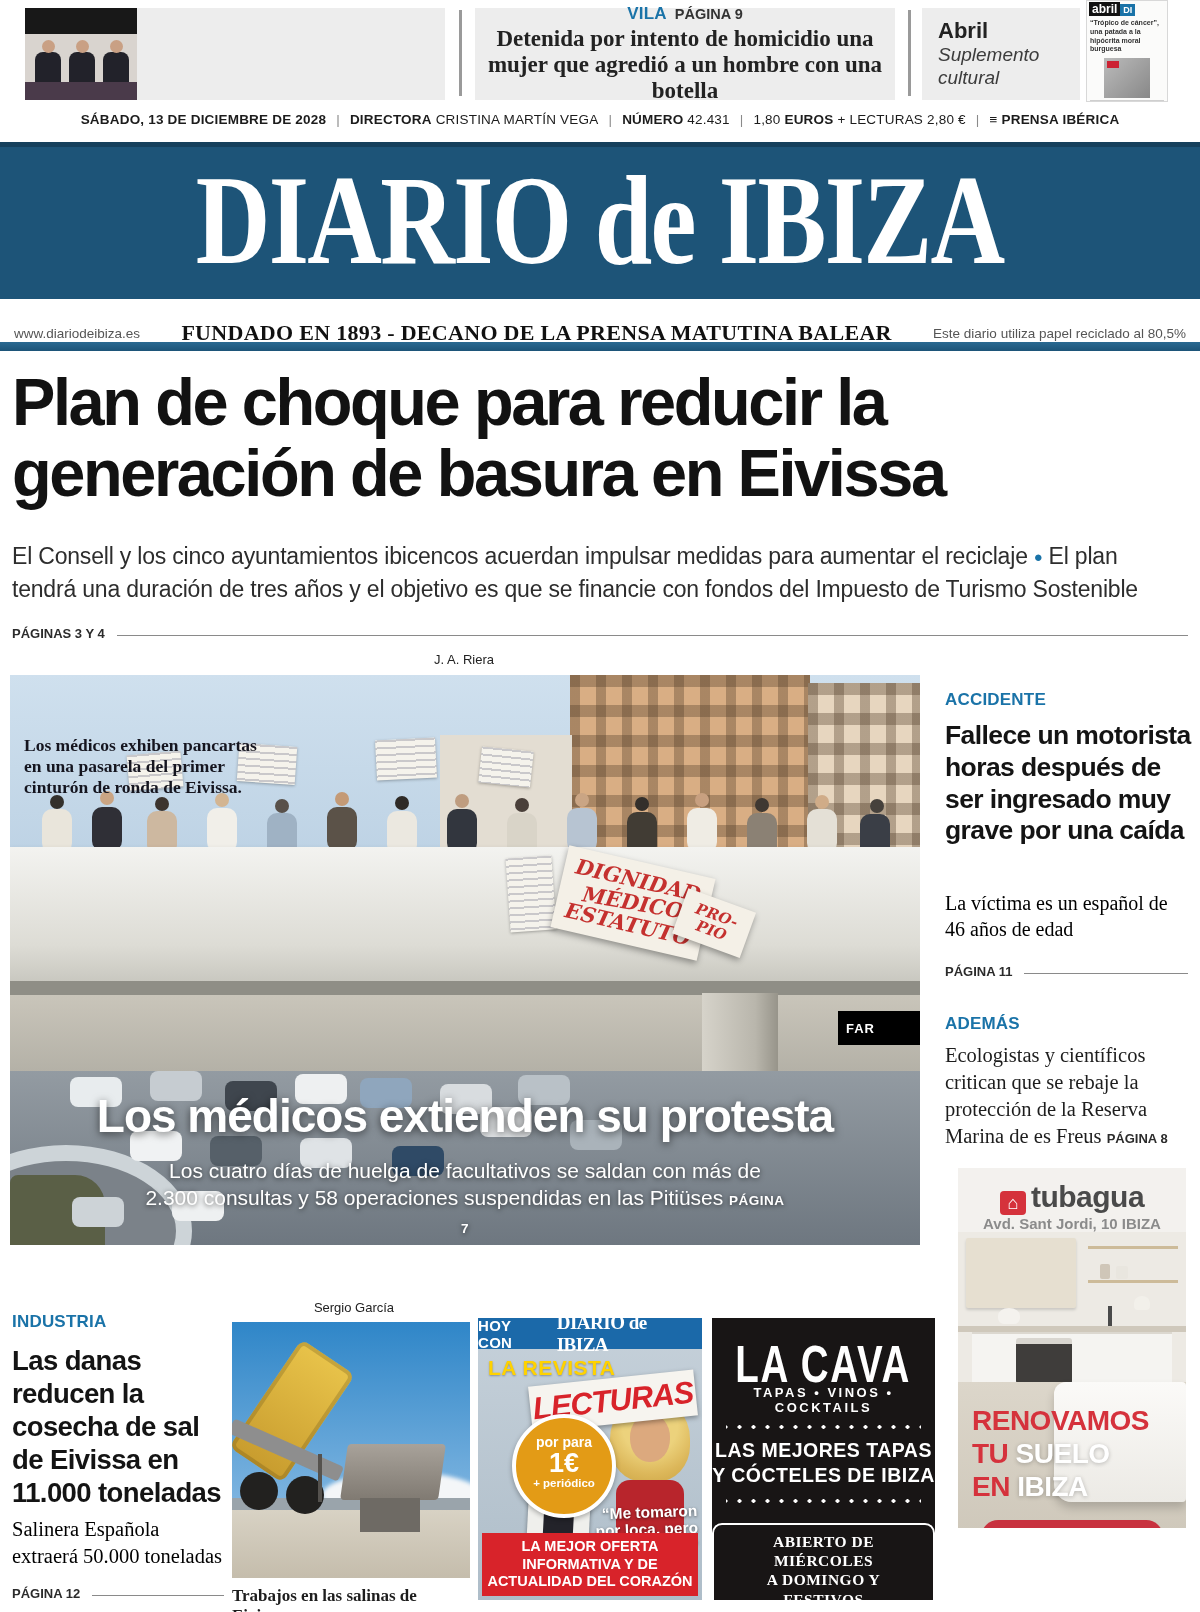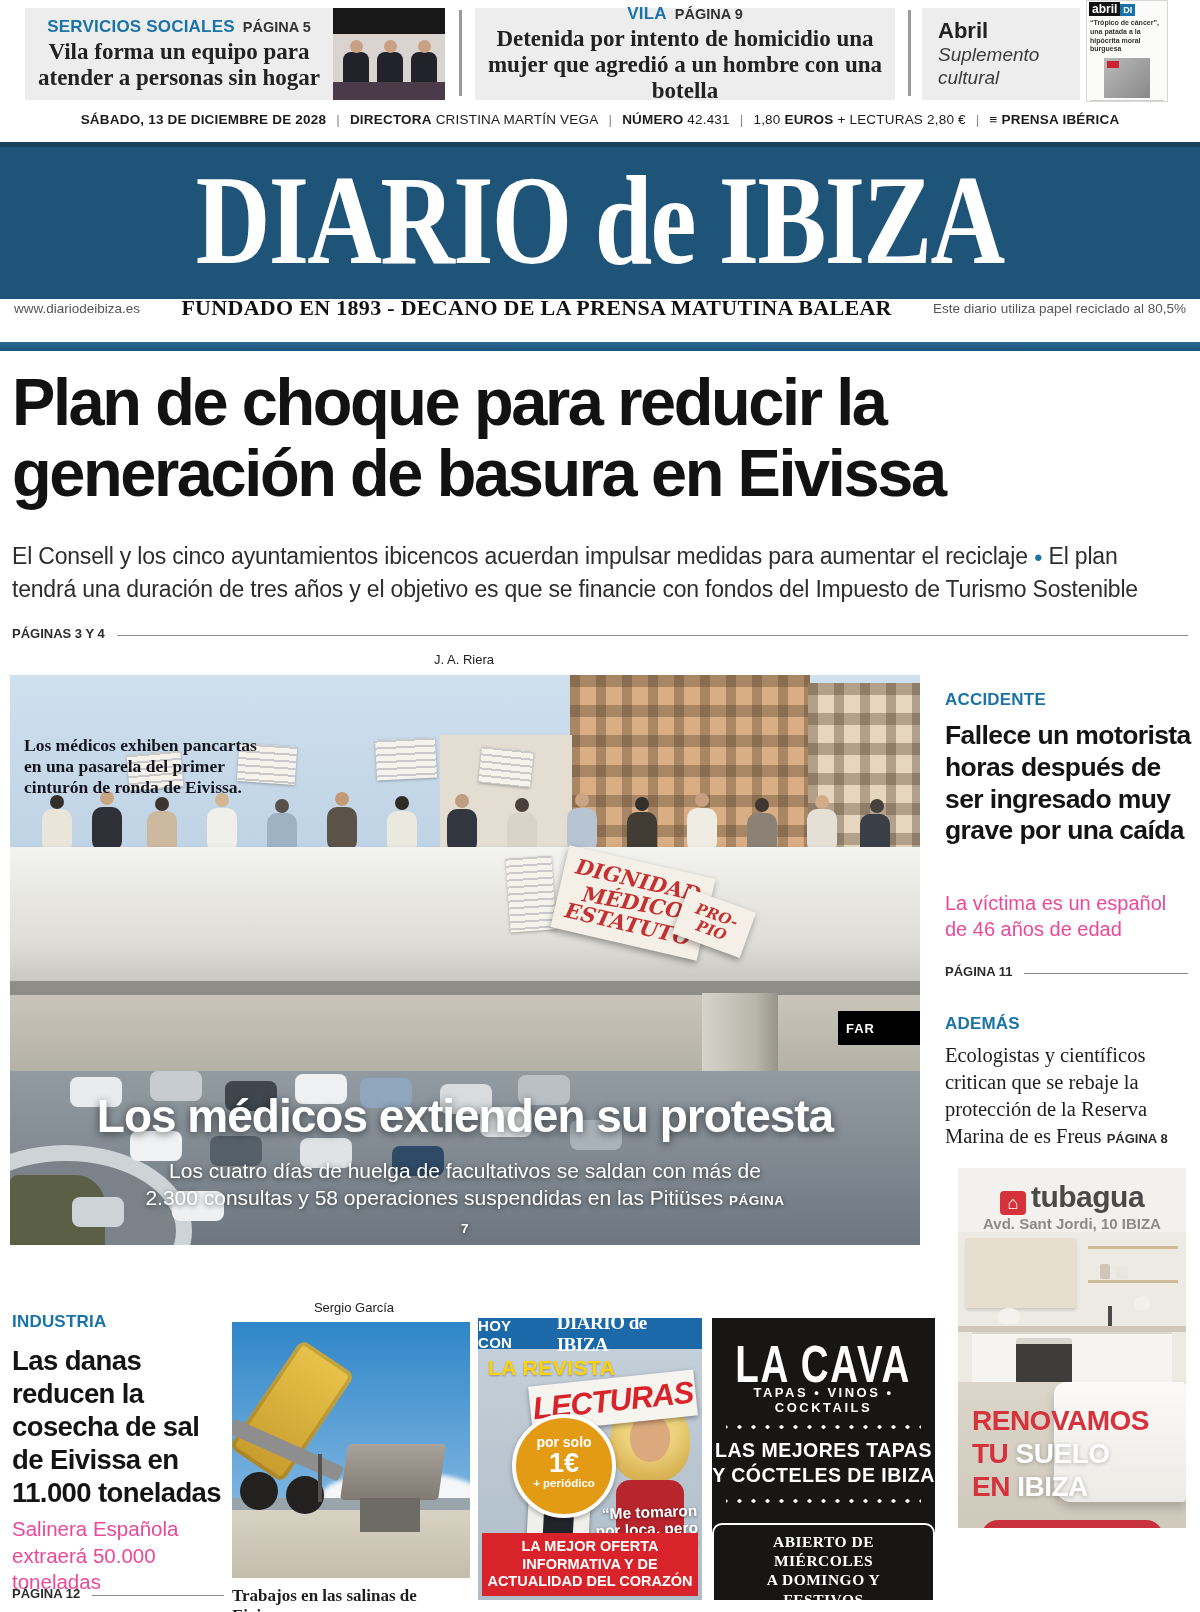--- a/index.html
+++ b/index.html
@@ -61,21 +61,21 @@
   .banner{position:absolute;background:#f4f0e7;box-shadow:0 3px 6px rgba(0,0,0,.35);transform:rotate(13deg);
           padding:8px 10px;color:#c5312f;font-family:"DejaVu Serif",serif;font-style:italic;font-weight:700;
           font-size:21px;line-height:1.08;text-align:center;}
   .banner .l2{transform:rotate(-3deg);display:block;}
   .placard{position:absolute;background:#f5f3ec;box-shadow:0 1px 3px rgba(0,0,0,.3);
            background-image:repeating-linear-gradient(rgba(120,120,140,.35) 0 2px,transparent 2px 7px);}
   .signage{position:absolute;background:#000000;color:#fff;font-weight:700;font-size:13px;
            display:flex;align-items:center;padding-left:8px;letter-spacing:1px;}
   
   .rail-head{font-weight:800;font-size:26.5px;line-height:1.2;letter-spacing:-.6px;color:#141414;}
-  .rail-deck{font-size:20px;line-height:1.3;color:#ec4899;}
+  .rail-deck{font-size:20px;line-height:1.3;color:#000000;font-family:Liberation Serif, serif;}
   .ademas-txt{font-family:"Liberation Serif","DejaVu Serif",serif;font-size:20.5px;line-height:1.32;color:#1d1d1d;}
   .ademas-txt .pg{font-family:"Liberation Sans",sans-serif;font-size:13px;font-weight:700;color:#2b2b2b;}
   
   .tub{background:#f3f1ee;overflow:hidden;}
   .tub-logo-row{position:absolute;left:0;right:0;top:12px;text-align:center;}
   .tub-icon{display:inline-block;width:26px;height:24px;background:#d5323c;border-radius:4px;color:#fff;
             font-size:18px;line-height:24px;font-weight:700;vertical-align:-2px;margin-right:5px;text-align:center;}
   .tub-name{font-size:30px;font-weight:800;color:#4a4a4a;letter-spacing:-.5px;}
   .tub-addr{font-size:15px;color:#8b8b8b;font-weight:600;margin-top:0px;}
   .tub-line{font-weight:800;font-size:28px;letter-spacing:-.5px;line-height:1.18;}
@@ -128,24 +128,20 @@
   .cava-line{font-weight:700;font-size:19.5px;letter-spacing:.5px;line-height:1.3;}
   .cava-box{display:inline-block;border:2px solid #fff;border-radius:10px;padding:7px 12px;margin-top:11px;
             font-family:"Liberation Serif","DejaVu Serif",serif;font-weight:700;font-size:15.5px;line-height:1.25;letter-spacing:.5px;}
 </style>
 </head>
 <body>
 
 <div id="page">
 
   <div class="abs teaser" style="left:25px;top:8px;width:420px;height:92px;">
-    <div class="txt">
-      <div class="khead"><span class="kicker">SERVICIOS SOCIALES</span><span class="pg">PÁGINA 5</span></div>
-      <h3 class="serif">Vila forma un equipo para atender a personas sin hogar</h3>
-    </div>
     <div class="tphoto">
       <div class="screen"></div>
       <div class="wall"></div>
       <div class="p" style="left:10px;"></div>
       <div class="p" style="left:44px;"></div>
       <div class="p" style="left:78px;"></div>
       <div class="table"></div>
     </div>
   </div>
   <div class="abs vline" style="left:459px;top:10px;height:86px;"></div>
@@ -176,21 +172,21 @@
     <span class="sep" style="margin:0 6px">|</span>
     <span>1,80</span>
     <b>EUROS</b>
     <span>+ LECTURAS 2,80 €</span><span class="sep">|</span><b>≡</b>
     <b>PRENSA IBÉRICA</b>
   </div>
 
   <div class="abs masthead" style="left:0;right:0;top:142px;height:152px;">
     <span class="title">DIARIO de IBIZA</span>
   </div>
-  <div class="abs foundline" style="left:14px;right:14px;top:284px;gap:8px;">
+  <div class="abs foundline" style="left:14px;right:14px;top:309px;gap:8px;">
     <span class="url">www.diariodeibiza.es</span>
     <span class="mid serif">FUNDADO EN 1893 -  DECANO DE LA PRENSA MATUTINA BALEAR</span>
     <span class="recy">Este diario utiliza papel reciclado al 80,5%</span>
   </div>
   <div class="abs bluebar" style="left:0;right:0;top:342px;height:9px;"></div>
 
   <h1 class="abs headline" style="left:12px;top:366px;width:1130px;margin:0;">Plan de choque para reducir la generación de basura en Eivissa</h1>
   <p class="abs subhead" style="left:12px;top:540px;width:1150px;margin:0;">
     <span>El Consell y los cinco ayuntamientos ibicencos acuerdan impulsar medidas para aumentar el reciclaje</span><span class="dot">●</span><span>El plan tendrá una duración de tres años y el objetivo es que se financie con fondos del Impuesto de Turismo Sostenible</span>
   </p>
@@ -339,21 +335,21 @@
       <div class="dress"></div>
     </div>
     <div class="minimag">
       <div class="fig"></div>
       <div class="strip"></div>
     </div>
     <div class="lect-logo">
         <span>LECTURAS</span>
       </div>
     <div class="badge">
-      <div class="s1">por solo</div>
+      <div class="s1">por para</div>
       <div class="s2">1€</div>
       <div class="s3">+ periódico</div>
     </div>
     <div class="quote">“Me tomaron por loca, pero estaba rota”</div>
     <div class="lect-foot">LA MEJOR OFERTA INFORMATIVA Y DE ACTUALIDAD DEL CORAZÓN</div>
   </div>
 
   <div class="abs cava" style="left:712px;top:1318px;width:223px;height:282px;">
     <div><span class="cava-title">LA CAVA</span></div>
     <div class="cava-tag">TAPAS • VINOS • COCKTAILS</div>

